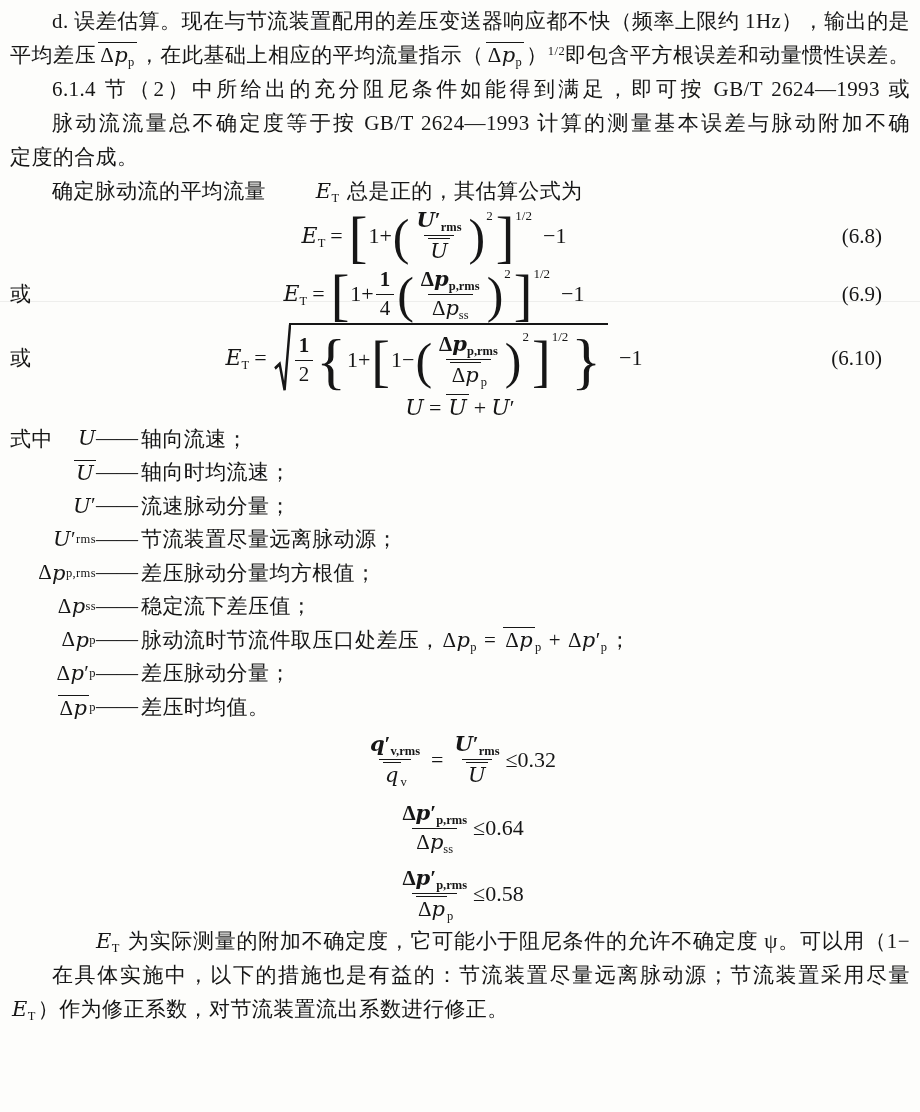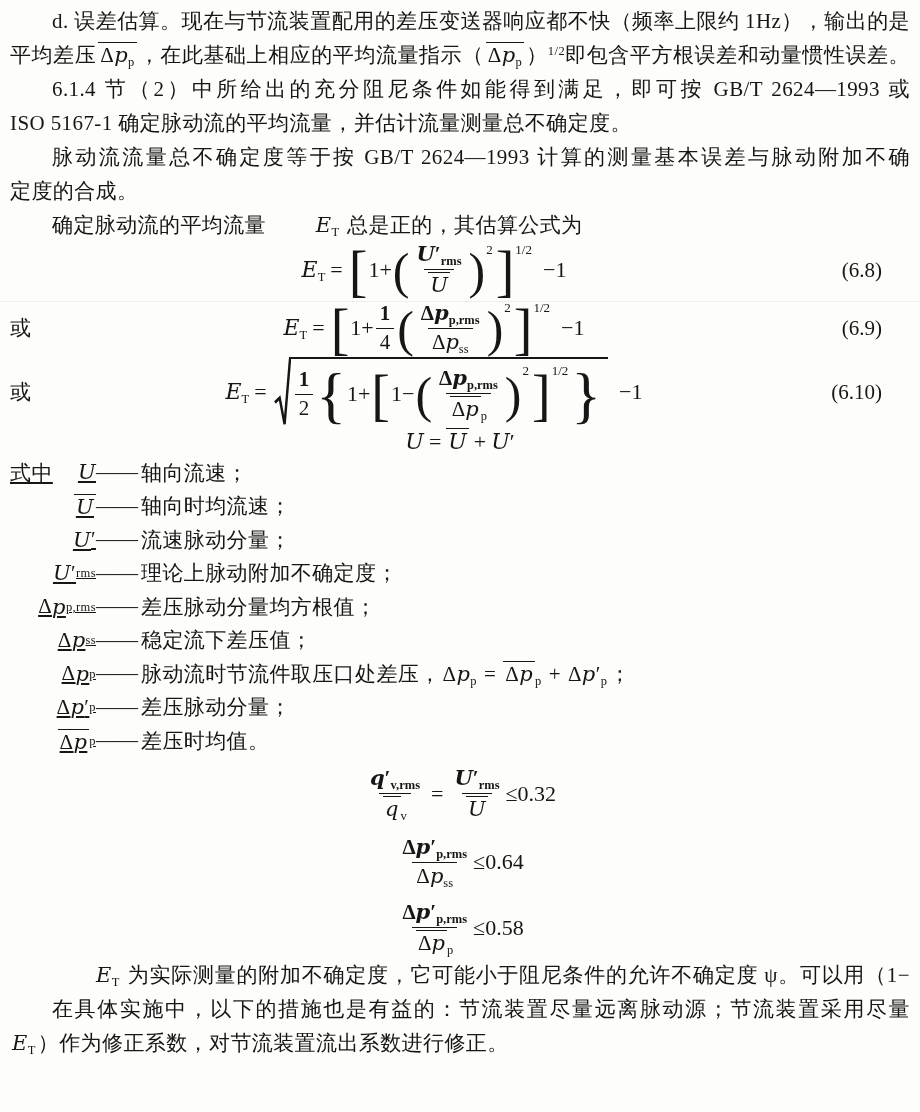--- a/index.html
+++ b/index.html
@@ -39,39 +39,38 @@
   .bigd{font-family:"Liberation Serif",serif;line-height:1;display:inline-block;margin:0 1px;transform:translateY(1px);}
   .s52{font-size:50px;} .s56{font-size:56px;} .s60{font-size:62px;}
   .xp{align-self:flex-start;font-size:13px;margin:1px 2px 0 0;line-height:1.1;}
   
   .sqrt{display:inline-flex;align-items:stretch;margin:0 2px;}
   .radwrap{position:relative;width:17px;align-self:stretch;margin-right:-2px;}
   .radwrap svg{position:absolute;left:0;top:0;width:100%;height:100%;}
   .radi{border-top:2.2px solid #161616;padding:4px 6px 2px 4px;display:inline-flex;align-items:center;}
   
   .defrow{height:33.5px;display:flex;align-items:center;letter-spacing:.4px;}
-  .term{flex:0 0 86px;display:flex;justify-content:flex-end;align-items:center;white-space:nowrap;text-decoration:underline;}
+  .term{flex:0 0 86px;display:flex;justify-content:flex-end;align-items:center;white-space:nowrap;}
   .term-first{justify-content:space-between;}
   .dash{flex:0 0 auto;letter-spacing:0;}
   .dtext{margin-left:3px;white-space:nowrap;}
   
   .condrow{display:flex;justify-content:center;align-items:center;}
   .mt6{margin-top:6px;} .mt8{margin-top:8px;}
   .scanline{position:absolute;left:0;right:0;top:301px;height:1px;background:rgba(0,0,0,0.06);}
 </style>
 </head>
 <body>
 
 <div class="page">
 
   <div class="ln ind j"><span>d. 误差估算。现在与节流装置配用的差压变送器响应都不快（频率上限约 1Hz），输出的是</span></div>
   <div class="ln j"><span>平均差压</span><span class="mi"><span class="bar"><span>Δ</span><i>p</i><sub>p</sub></span></span><span>，在此基础上相应的平均流量指示（</span><span class="mi"><span class="bar"><span>Δ</span><i>p</i><sub>p</sub></span></span><span>）</span><sup>1/2</sup><span>即包含平方根误差和动量惯性误差。</span></div>
 
   <div class="ln ind j"><span>6.1.4 节（2）中所给出的充分阻尼条件如能得到满足，即可按 GB/T 2624—1993 或</span></div>
-  <div class="ln"><span>ISO 5167-1 确定脉动流的平均流量，并估计流量测量总不确定度。</span></div>
 
   <div class="ln ind j"><span>脉动流流量总不确定度等于按 GB/T 2624—1993 计算的测量基本误差与脉动附加不确</span></div>
   <div class="ln"><span>定度的合成。</span></div>
 
   <div class="ln ind"><span>确定脉动流的平均流量 </span><span class="mi"><i>E</i><sub>T</sub></span><span> 总是正的，其估算公式为</span></div>
 
   <div class="eqrow h56">
     <span class="lead"></span>
     <span class="eqwrap">
         <span class="eqc">
@@ -188,21 +187,21 @@
     <span class="dash">——</span>
     <span class="dtext">流速脉动分量；</span>
   </div>
   <div class="defrow">
     <span class="term">
         <i>U</i>
         <span>′</span>
         <sub>rms</sub>
       </span>
     <span class="dash">——</span>
-    <span class="dtext">理论上脉动附加不确定度；</span>
+    <span class="dtext">节流装置尽量远离脉动源；</span>
   </div>
   <div class="defrow">
     <span class="term">
         <span>Δ</span>
         <i>p</i>
         <sub>p,rms</sub>
       </span>
     <span class="dash">——</span>
     <span class="dtext">差压脉动分量均方根值；</span>
   </div>

